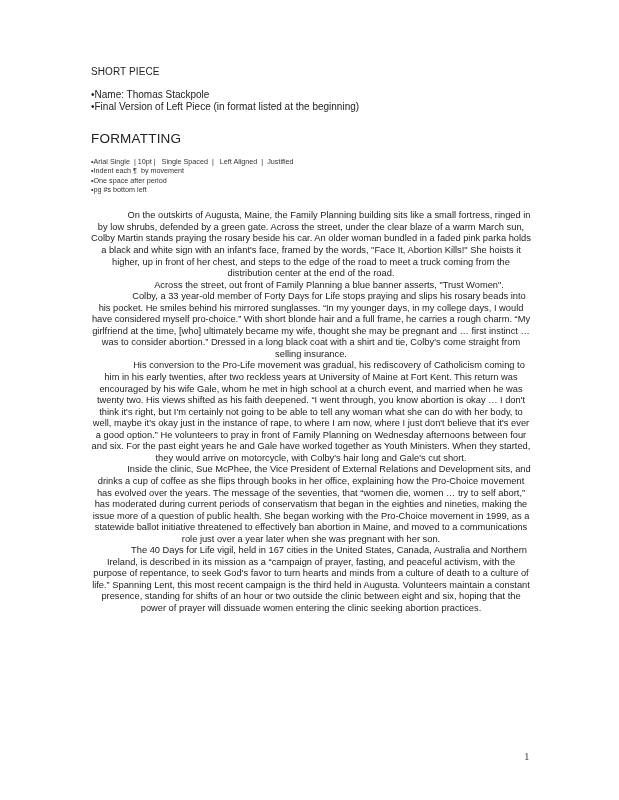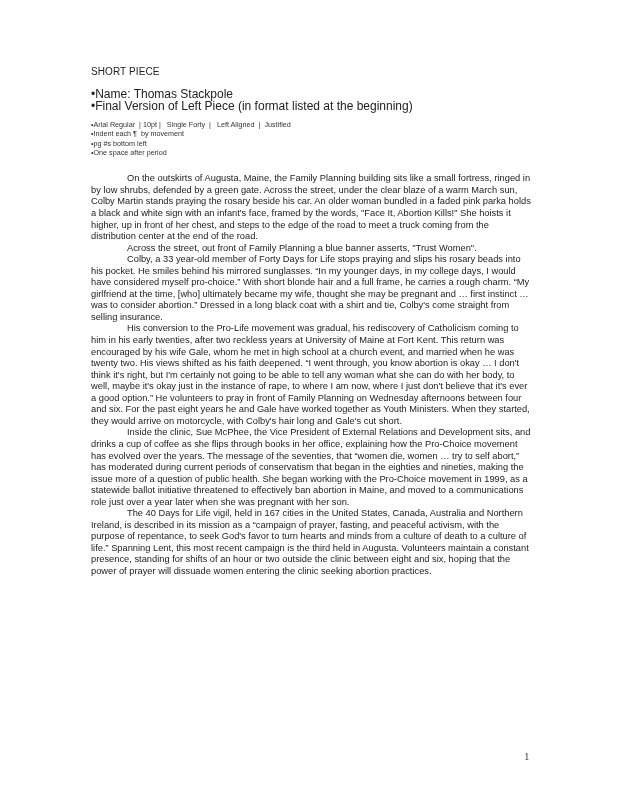--- a/index.html
+++ b/index.html
@@ -3,47 +3,48 @@
   <meta charset="utf-8">
   <style>
     html, body { margin: 0; padding: 0; background: #ffffff; }
     body {
       width: 619px; height: 800px; position: relative; overflow: hidden;
       font-family: "Liberation Sans", sans-serif; color: #222222;
     }
     .page { position: absolute; left: 0; top: 0; width: 619px; height: 603px; background: #fff; }
     .content { position: absolute; left: 91px; top: 66px; width: 440px; }
     .h-small { font-size: 10px; line-height: 12px; margin: 0 0 11px 0; letter-spacing: 0.1px; }
-    .list1 { margin: 0 0 8px 0; padding: 0; list-style: none; font-size: 12px; line-height: 11.6px; }
+    .list1 { margin: 0 0 19px 0; padding: 0; list-style: none; font-size: 10px; line-height: 11.6px; }
     .list1 li::before { content: "\2022 "; }
     .h-large { font-size: 13.5px; line-height: 16px; margin: 0 0 10px 0; letter-spacing: 0.2px; }
     .list2 { margin: 0 0 16px 0; padding: 0; list-style: none; font-size: 7.2px; line-height: 9.3px; color: #333; }
     .list2 li::before { content: "\2022 "; }
-    .body p { margin: 0; font-size: 9.3px; line-height: 11.55px; text-indent: 36px; text-align: left; }
+    .body p { margin: 0; font-size: 9.3px; line-height: 11.55px; text-indent: 36px; text-align: center; }
     .page-num {
       position: absolute; left: 524px; top: 750px;
       font-family: "Liberation Serif", serif; font-size: 11px; color: #444;
     }
   </style>
 </head>
 <body>
 
 <div class="page">
   <div class="content">
     <div class="h-small">SHORT PIECE</div>
     <ul class="list1">
       <li><span>Name: Thomas Stackpole</span></li>
       <li><span>Final Version of Left Piece (in format listed at the beginning)</span></li>
     </ul>
 
+    <div class="h-large">FORMATTING</div>
     <ul class="list2">
-      <li><span style="white-space:pre">Arial Regular  | 10pt |   Single Forty  |   Left Aligned  |  Justified</span></li>
+      <li><span style="white-space:pre">Arial Single  | 10pt |   Single Spaced  |   Left Aligned  |  Justified</span></li>
       <li><span style="white-space:pre">Indent each ¶  by movement</span></li>
+      <li><span>One space after period</span></li>
       <li><span>pg #s bottom left</span></li>
-      <li><span>One space after period</span></li>
     </ul>
 
     <div class="body">
       <p>On the outskirts of Augusta, Maine, the Family Planning building sits like a small fortress, ringed in by low shrubs, defended by a green gate. Across the street, under the clear blaze of a warm March sun, Colby Martin stands praying the rosary beside his car. An older woman bundled in a faded pink parka holds a black and white sign with an infant's face, framed by the words, "Face It, Abortion Kills!" She hoists it higher, up in front of her chest, and steps to the edge of the road to meet a truck coming from the distribution center at the end of the road.</p>
       <p>Across the street, out front of Family Planning a blue banner asserts, "Trust Women".</p>
       <p>Colby, a 33 year-old member of Forty Days for Life stops praying and slips his rosary beads into his pocket. He smiles behind his mirrored sunglasses. “In my younger days, in my college days, I would have considered myself pro-choice.” With short blonde hair and a full frame, he carries a rough charm. “My girlfriend at the time, [who] ultimately became my wife, thought she may be pregnant and … first instinct … was to consider abortion.” Dressed in a long black coat with a shirt and tie, Colby's come straight from selling insurance.</p>
       <p>His conversion to the Pro-Life movement was gradual, his rediscovery of Catholicism coming to him in his early twenties, after two reckless years at University of Maine at Fort Kent. This return was encouraged by his wife Gale, whom he met in high school at a church event, and married when he was twenty two. His views shifted as his faith deepened. “I went through, you know abortion is okay … I don't think it's right, but I'm certainly not going to be able to tell any woman what she can do with her body, to well, maybe it's okay just in the instance of rape, to where I am now, where I just don't believe that it's ever a good option.” He volunteers to pray in front of Family Planning on Wednesday afternoons between four and six. For the past eight years he and Gale have worked together as Youth Ministers. When they started, they would arrive on motorcycle, with Colby's hair long and Gale's cut short.</p>
       <p>Inside the clinic, Sue McPhee, the Vice President of External Relations and Development sits, and drinks a cup of coffee as she flips through books in her office, explaining how the Pro-Choice movement has evolved over the years. The message of the seventies, that “women die, women … try to self abort,” has moderated during current periods of conservatism that began in the eighties and nineties, making the issue more of a question of public health. She began working with the Pro-Choice movement in 1999, as a statewide ballot initiative threatened to effectively ban abortion in Maine, and moved to a communications role just over a year later when she was pregnant with her son.</p>
       <p>The 40 Days for Life vigil, held in 167 cities in the United States, Canada, Australia and Northern Ireland, is described in its mission as a “campaign of prayer, fasting, and peaceful activism, with the purpose of repentance, to seek God's favor to turn hearts and minds from a culture of death to a culture of life.” Spanning Lent, this most recent campaign is the third held in Augusta. Volunteers maintain a constant presence, standing for shifts of an hour or two outside the clinic between eight and six, hoping that the power of prayer will dissuade women entering the clinic seeking abortion practices.</p>
     </div>

